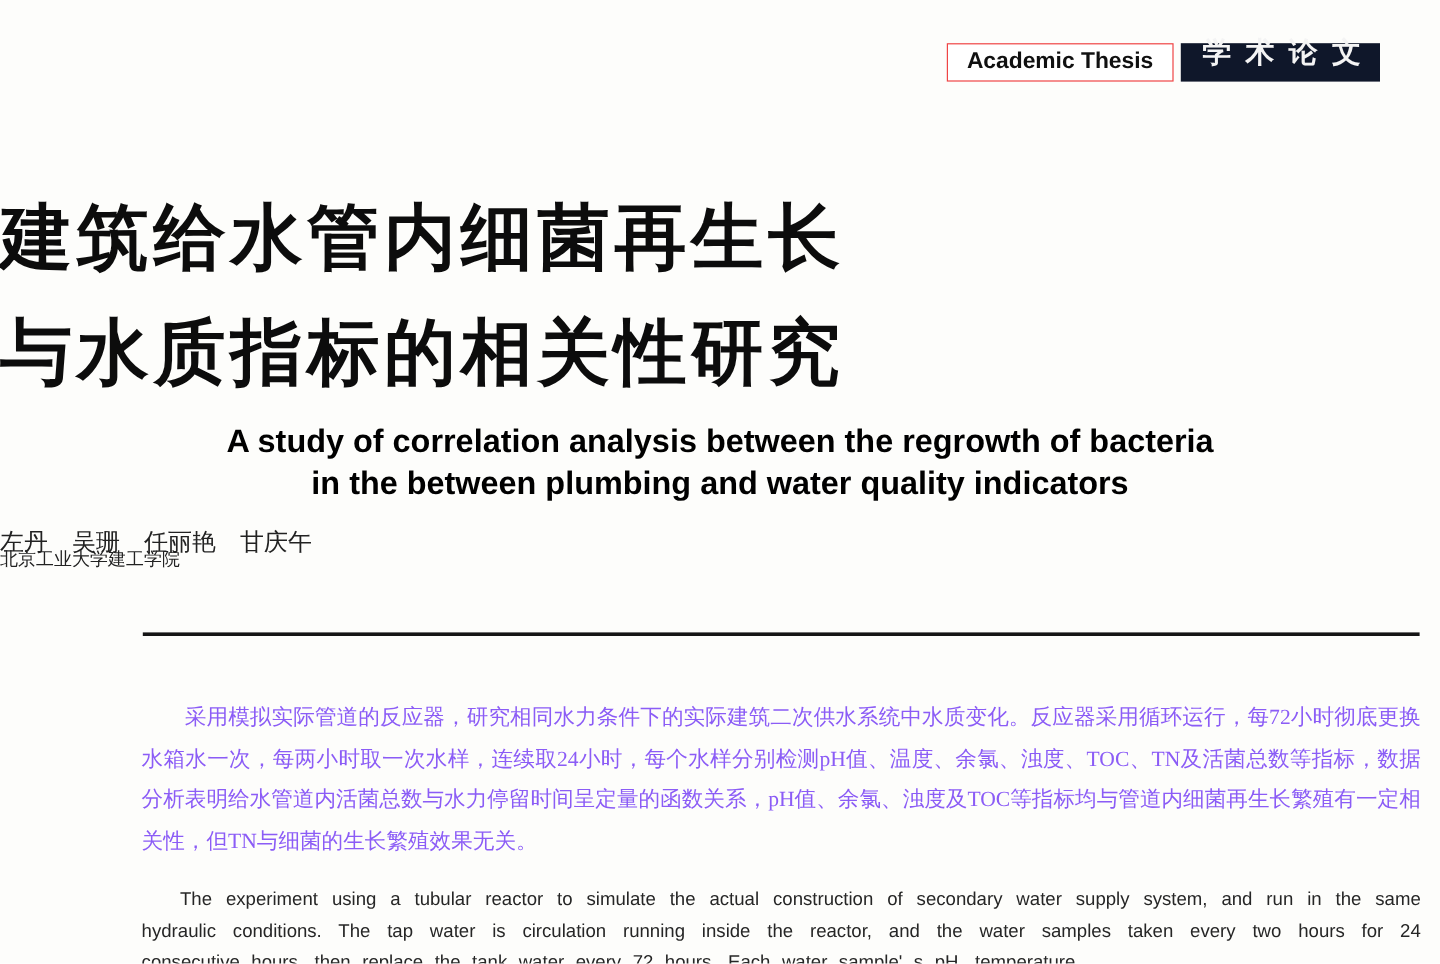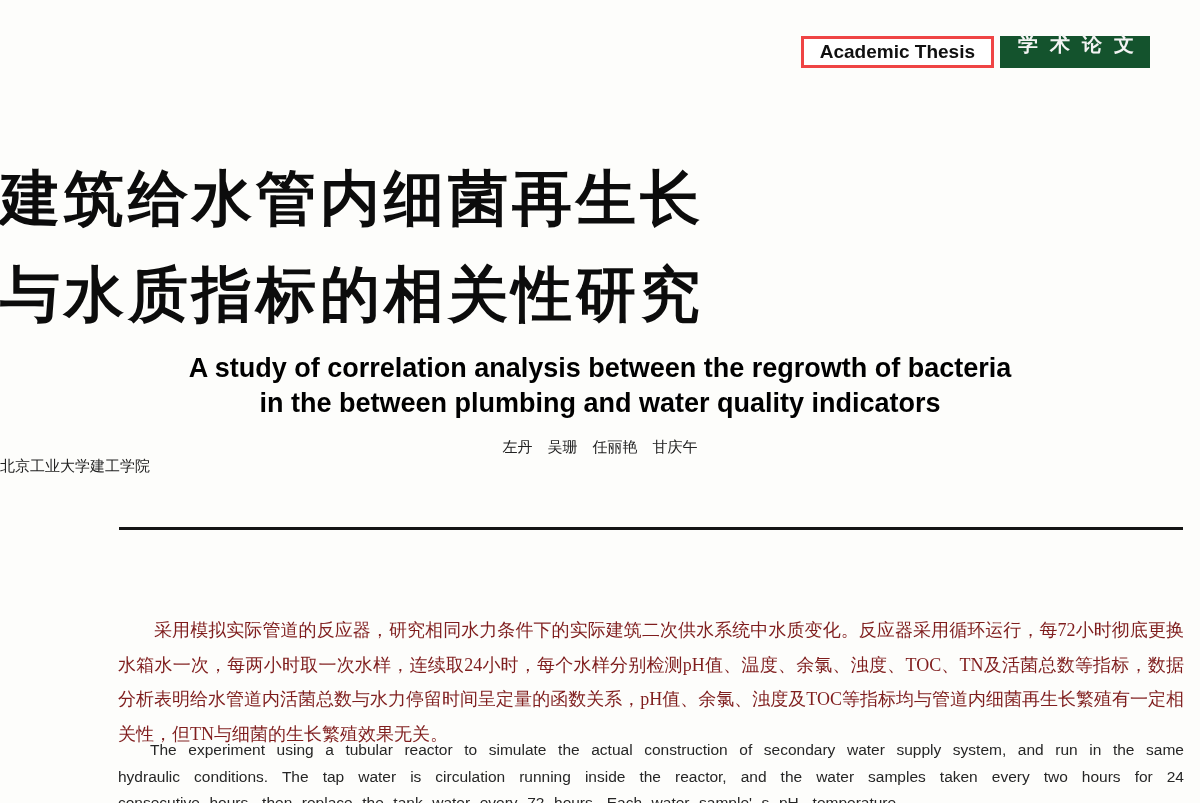--- a/index.html
+++ b/index.html
@@ -22,37 +22,37 @@
   
   .badge {
     position: absolute;
     top: 36px;
     right: 50px;
     display: flex;
     gap: 6px;
     height: 32px;
   }
   .badge-en {
-    border: 3px solid #ef4444;
+    border: 1px solid #ef4444;
     background: #ffffff;
     color: #101010;
     font-family: "Liberation Sans", sans-serif;
     font-weight: bold;
     font-size: 19px;
     padding: 0 16px;
     display: flex;
     align-items: center;
     white-space: nowrap;
   }
   .badge-zh {
-    background: #14532d;
+    background: #0f172a;
     color: #f4f4f4;
     font-family: "DejaVu Sans", sans-serif;
     font-weight: bold;
-    font-size: 20px;
+    font-size: 24px;
     letter-spacing: 12px;
     padding: 0 4px 16px 18px;
     display: flex;
     align-items: center;
     white-space: nowrap;
   }
 
   
   .title-zh {
     position: absolute;
@@ -81,22 +81,21 @@
     line-height: 35px;
     color: #000000;
   }
 
   
   .authors {
     position: absolute;
     top: 438px;
     left: 0;
     width: 100%;
-    text-align: center;
-    font-size: 15px;
+    font-size: 20px;
     color: #222222;
     white-space: pre;
   }
   .affiliation {
     position: absolute;
     top: 457px;
     left: 0;
     width: 100%;
     text-align: left;
     font-size: 15px;
@@ -123,30 +122,30 @@
     text-align: center;
     font-family: "Liberation Serif", serif;
     font-weight: bold;
     font-size: 23px;
     letter-spacing: 1px;
     color: #0f0f0f;
     white-space: pre;
   }
   .abstract-zh-body {
     position: absolute;
-    top: 613px;
+    top: 580px;
     left: 118px;
     width: 1066px;
     margin: 0;
     font-family: "Liberation Serif", serif;
     font-size: 18px;
     line-height: 34.5px;
     text-align: justify;
     text-indent: 2em;
-    color: #7f1d1d;
+    color: #8b5cf6;
   }
 
   
   .abstract-en-heading {
     position: absolute;
     top: 700px;
     left: 0;
     width: 100%;
     margin: 0;
     text-align: center;

